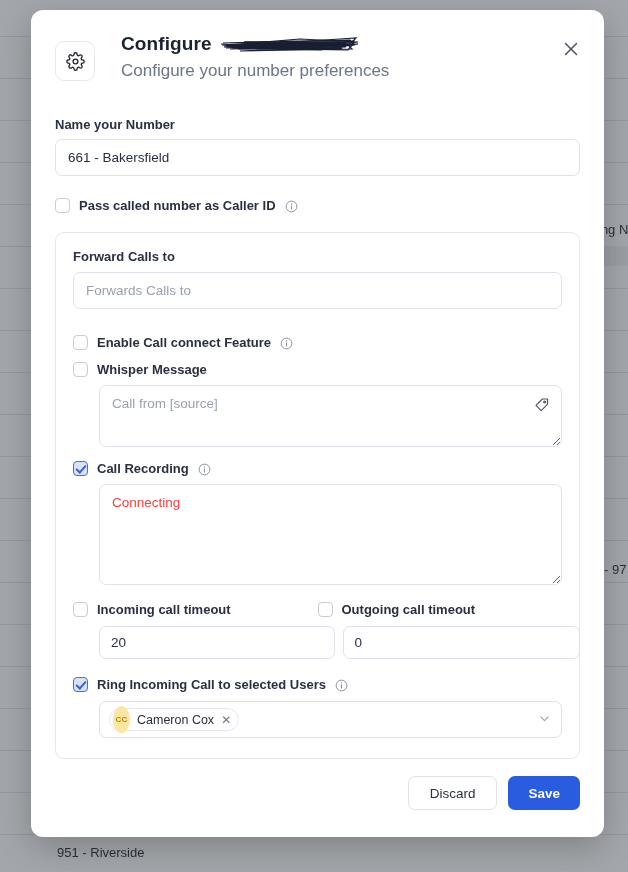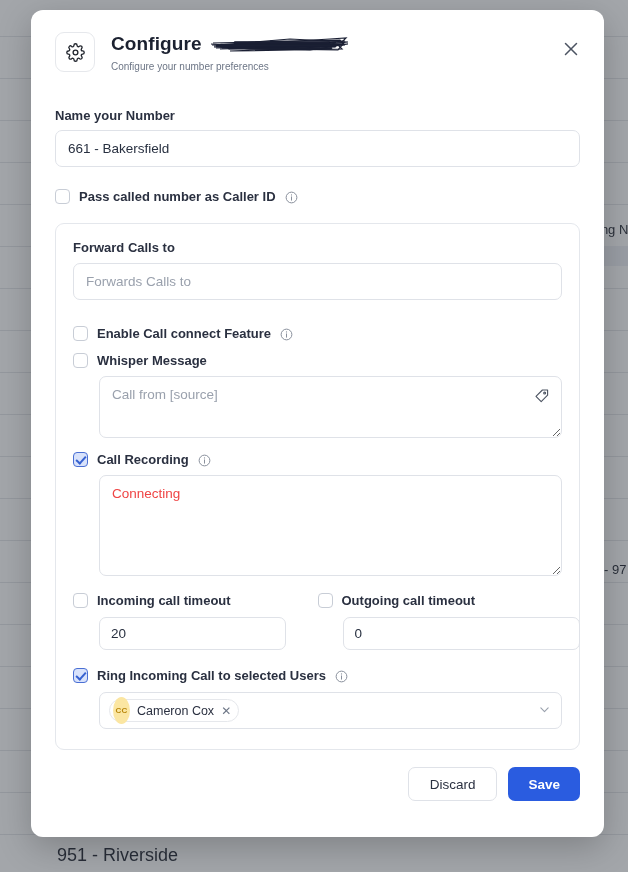--- a/index.html
+++ b/index.html
@@ -53,21 +53,21 @@
     z-index: 10;
     overflow: hidden;
   }
 
   
   .modal-header {
     position: relative;
     padding: 22px 24px 0 24px;
     display: flex;
     align-items: flex-end;
-    gap: 16px;
+    gap: 26px;
   }
   .gear-box {
     width: 40px; height: 40px;
     border: 1px solid #e6e8ec;
     border-radius: 9px;
     display: flex; align-items: center; justify-content: center;
     flex: 0 0 auto;
     background: #fff;
   }
   .gear-box svg { display: block; }
@@ -86,21 +86,21 @@
   .redaction {
     position: relative;
     width: 140px;
     height: 22px;
     margin-left: 8px;
     overflow: hidden;
   }
   .redaction svg { position: absolute; left: 0; top: 0; }
   .modal-sub {
     margin-top: 6px;
-    font-size: 10px;
+    font-size: 17px;
     color: #6d7686;
   }
   .close-btn {
     position: absolute;
     right: 20px; top: 26px;
     width: 26px; height: 26px;
     display: flex; align-items: center; justify-content: center;
     cursor: pointer;
     color: #4c5462;
   }
@@ -224,21 +224,21 @@
     border: 1px solid #dfe2e8;
     border-radius: 7px;
     padding: 0 11px;
     font-size: 13.5px;
     color: #283040;
     font-family: "Liberation Sans", sans-serif;
     outline: none;
     background: #fff;
     margin-top: 9px;
   }
-  .in-left .num-input { width: 187px; margin-left: 26px; }
+  .in-left .num-input { width: 236px; margin-left: 26px; }
   .in-right .num-input { width: 237px; margin-left: 25px; }
 
   
   .users-block { margin-top: 18px; }
   .select-wrap {
     position: relative;
     margin: 9px 0 0 26px;
   }
   .multi-select {
     border: 1px solid #dfe2e8;
@@ -343,21 +343,21 @@
     <div class="bg-row" style="top:582px"></div>
     <div class="bg-row" style="top:624px"></div>
     <div class="bg-row" style="top:666px"></div>
     <div class="bg-row" style="top:708px"></div>
     <div class="bg-row" style="top:750px"></div>
     <div class="bg-row" style="top:792px"></div>
     <div class="bg-row" style="top:834px"></div>
     <div class="bg-cell-chip" style="left:598px; top:246px; width:40px;"></div>
     <span class="bg-text" style="left:598px; top:222px;">ing N</span>
     <span class="bg-text" style="left:604px; top:562px;">- 97</span>
-    <span class="bg-text" style="left:57px; top:845px; font-size:18px;">951 - Riverside</span>
+    <span class="bg-text" style="left:57px; top:845px; font-size:13px;">951 - Riverside</span>
   </div>
 
   <div class="dim"></div>
 
   <div id="modal">
 
     <div class="modal-header">
       <div class="gear-box">
         <svg width="19" height="19" viewBox="0 0 24 24" fill="none" stroke="#22262e" stroke-width="1.7" stroke-linecap="round" stroke-linejoin="round">
           <circle cx="12" cy="12" r="3"></circle>

